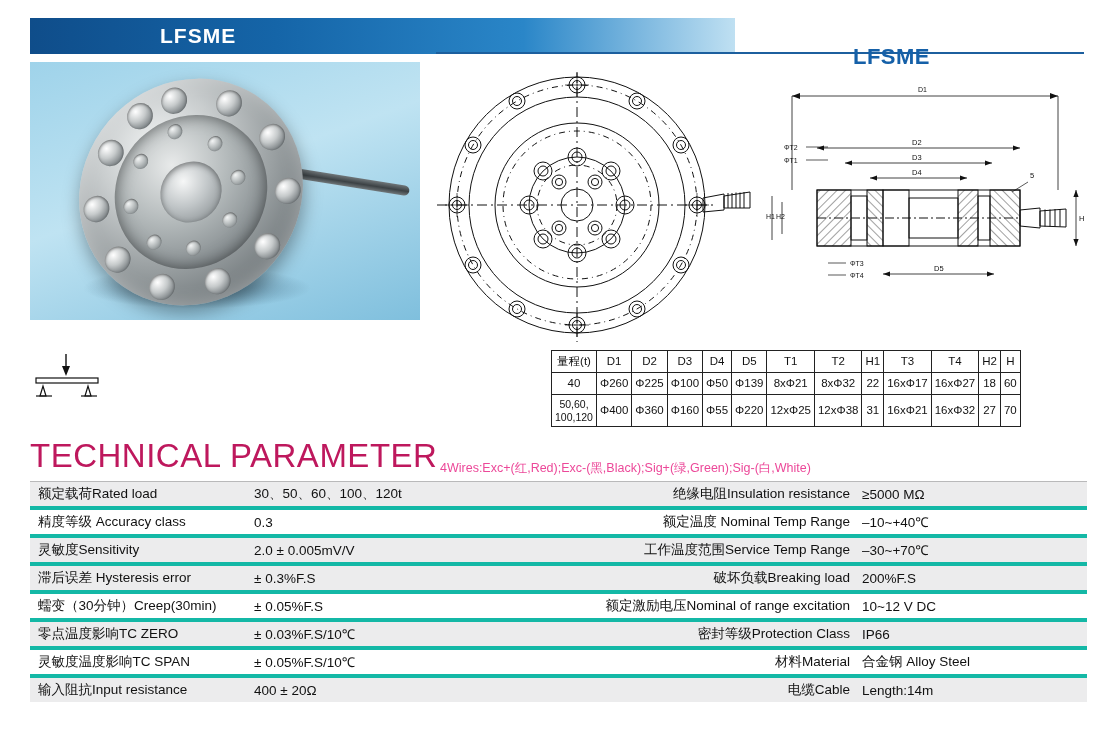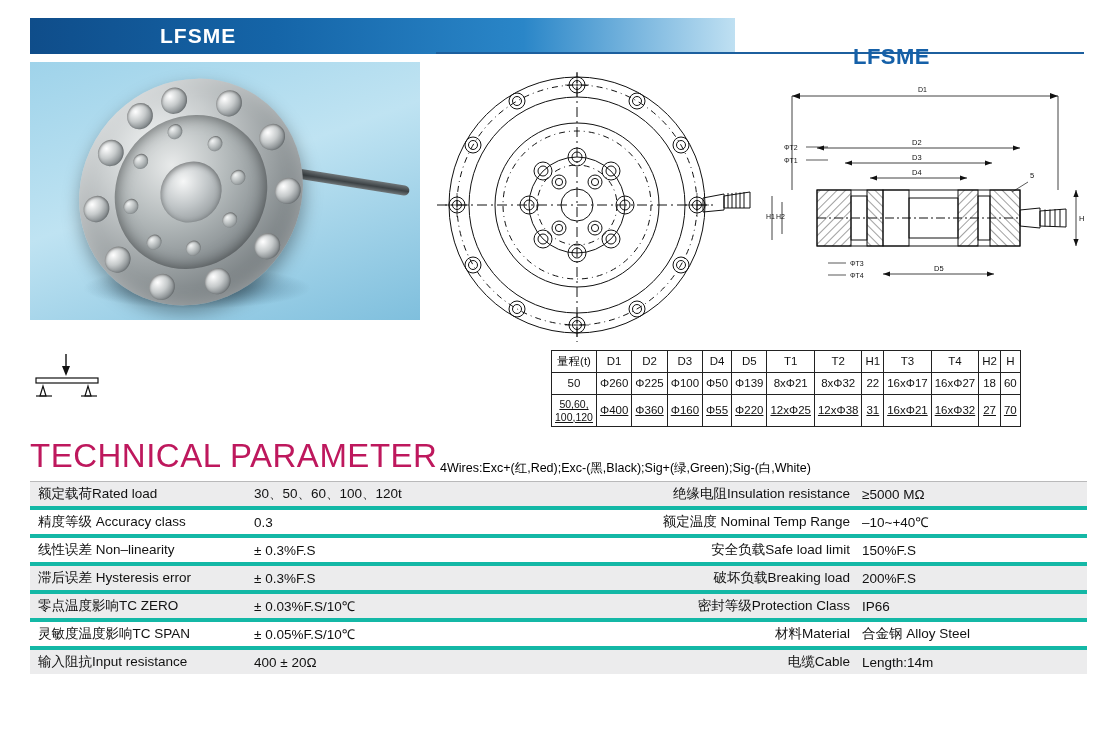--- a/index.html
+++ b/index.html
@@ -96,31 +96,31 @@
   }
   #dim-table th, #dim-table td {
     border: 1px solid #222;
     text-align: center;
     padding: 2px 3px;
     font-weight: normal;
     line-height: 1.15;
   }
   #dim-table th { font-weight: normal; }
   #dim-table tr.r1 td, #dim-table tr.head th { height: 22px; }
-  #dim-table tr.r2 td { height: 32px; text-decoration: underline; }
+  #dim-table tr.r2 td { height: 32px; }
 
   
   #tp-title {
     position: absolute; left: 30px; top: 437px;
     font-size: 33px; letter-spacing: 0.5px; color: #be185d;
     font-family: "Liberation Sans", sans-serif;
   }
   #tp-wires {
     position: absolute; left: 440px; top: 460px;
-    font-size: 12.5px; color: #000000;
+    font-size: 12.5px; color: #ec4899;
   }
 
   
   #spec-table {
     position: absolute; left: 30px; top: 481px; width: 1057px;
     border-collapse: collapse;
     font-size: 13.5px;
   }
   #spec-table td {
     padding: 3px 6px;
@@ -392,21 +392,21 @@
     <th>D5</th>
     <th>T1</th>
     <th>T2</th>
     <th>H1</th>
     <th>T3</th>
     <th>T4</th>
     <th>H2</th>
     <th>H</th>
   </tr>
   <tr class="r1">
-    <td>50</td>
+    <td>40</td>
     <td>Φ260</td>
     <td>Φ225</td>
     <td>Φ100</td>
     <td>Φ50</td>
     <td>Φ139</td>
     <td>8xΦ21</td>
     <td>8xΦ32</td>
     <td>22</td>
     <td>16xΦ17</td>
     <td>16xΦ27</td>
@@ -442,32 +442,38 @@
     <td class="c2">30、50、60、100、120t</td>
     <td class="c3">绝缘电阻Insulation resistance</td>
     <td class="c4">≥5000 MΩ</td>
   </tr>
   <tr class="even">
     <td class="c1">精度等级 Accuracy class</td>
     <td class="c2">0.3</td>
     <td class="c3">额定温度 Nominal Temp Range</td>
     <td class="c4">–10~+40℃</td>
   </tr>
-  <tr class="even">
-    <td class="c1">线性误差 Non–linearity</td>
-    <td class="c2">± 0.3%F.S</td>
-    <td class="c3">安全负载Safe load limit</td>
-    <td class="c4">150%F.S</td>
+  <tr class="odd">
+    <td class="c1">灵敏度Sensitivity</td>
+    <td class="c2">2.0 ± 0.005mV/V</td>
+    <td class="c3">工作温度范围Service Temp Range</td>
+    <td class="c4">–30~+70℃</td>
   </tr>
   <tr class="odd">
     <td class="c1">滞后误差 Hysteresis error</td>
     <td class="c2">± 0.3%F.S</td>
     <td class="c3">破坏负载Breaking load</td>
     <td class="c4">200%F.S</td>
   </tr>
+  <tr class="even">
+    <td class="c1">蠕变（30分钟）Creep(30min)</td>
+    <td class="c2">± 0.05%F.S</td>
+    <td class="c3">额定激励电压Nominal of range excitation</td>
+    <td class="c4">10~12 V DC</td>
+  </tr>
   <tr class="odd">
     <td class="c1">零点温度影响TC ZERO</td>
     <td class="c2">± 0.03%F.S/10℃</td>
     <td class="c3">密封等级Protection Class</td>
     <td class="c4">IP66</td>
   </tr>
   <tr class="even">
     <td class="c1">灵敏度温度影响TC SPAN</td>
     <td class="c2">± 0.05%F.S/10℃</td>
     <td class="c3">材料Material</td>

